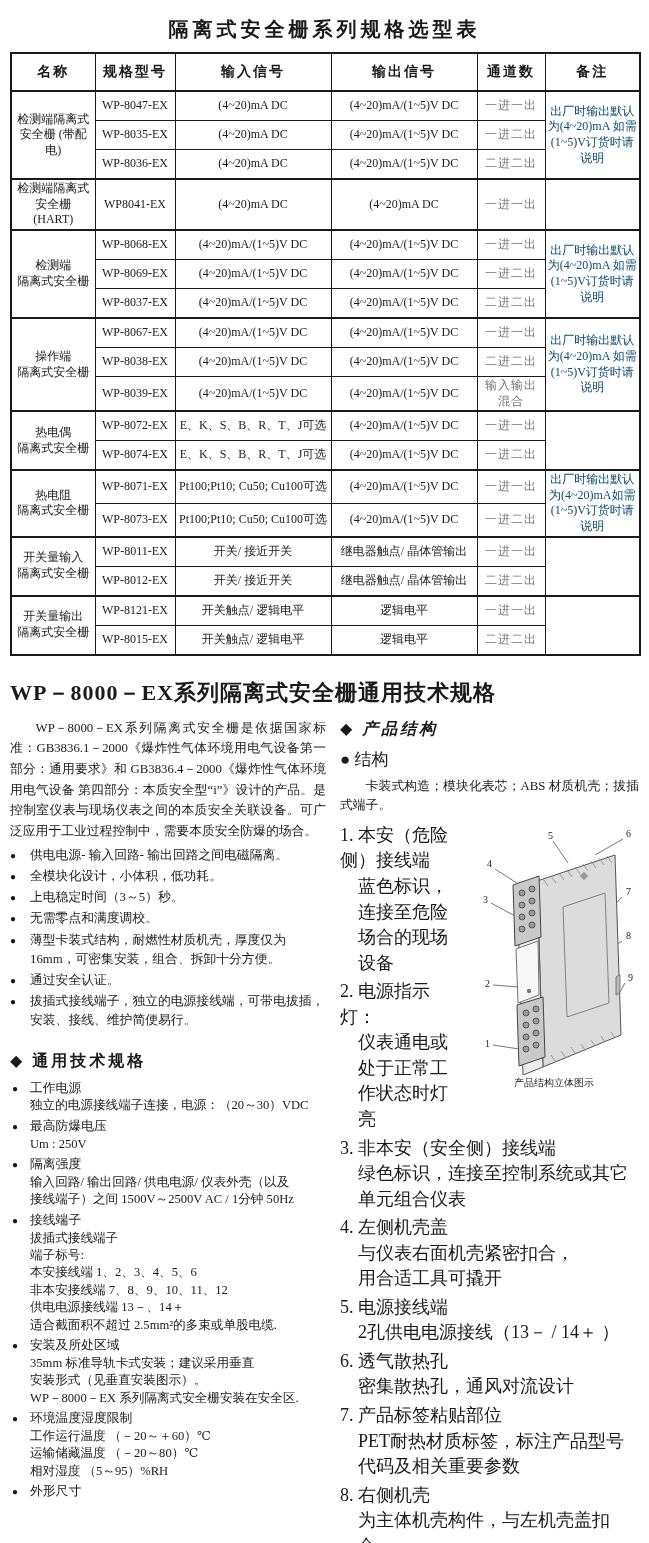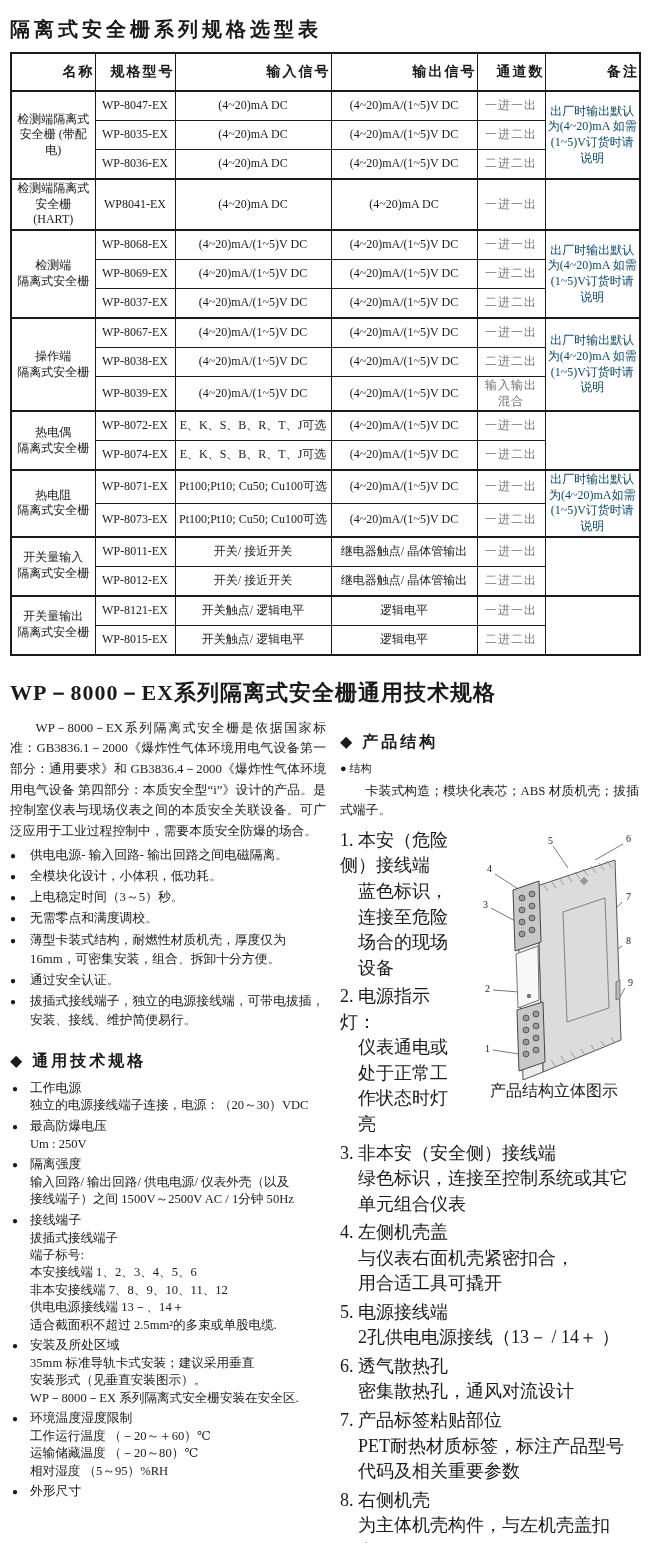--- a/index.html
+++ b/index.html
@@ -5,31 +5,31 @@
   html,body{margin:0;padding:0;background:#fff;}
   body{
     width:649px;
     color:#1a1a1a;
     font-family:"Liberation Serif","DejaVu Serif",serif;
   }
   .page{padding:2px 10px 20px 10px;}
 
   
   .doc-title{
-    text-align:left;font-size:20px;font-weight:bold;
+    text-align:center;font-size:20px;font-weight:bold;
     letter-spacing:4px;margin:14px 0 9px 0;
   }
   table.sel{
     border-collapse:collapse;table-layout:fixed;
     width:629px;margin:0 auto;
     border:2px solid #1a1a1a;
   }
   table.sel th{
     border:1px solid #1a1a1a;font-size:14px;font-weight:bold;
-    padding:9px 0;letter-spacing:2px;background:#fff;text-align:right;
+    padding:9px 0;letter-spacing:2px;background:#fff;
   }
   table.sel td{
     border:1px solid #1a1a1a;font-size:12px;text-align:center;
     padding:1px 2px;height:26px;line-height:1.3;
   }
   tr.group-start td{border-top:2px solid #1a1a1a;}
   tr.tall td{height:47px;}
   td.name-cell{font-size:12px;line-height:1.55;}
   td.model-cell{font-size:12px;}
   td.channel-cell{color:#737373;letter-spacing:1px;font-size:12px;margin-top:12px;}
@@ -46,41 +46,41 @@
   .col-left{width:316px;flex:none;}
   .col-right{flex:1;min-width:0;}
 
   .intro{
     font-size:12.8px;line-height:1.62;text-indent:2em;
     text-align:justify;margin:6px 0 4px 0;
   }
   .h3{
     font-size:16px;font-weight:bold;letter-spacing:3px;margin:20px 0 8px 0;
   }
-  .col-right .h3:first-child{margin-top:20px;}
+  .col-right .h3:first-child{margin-top:7px;font-style:italic;}
 
   .features-list{margin:0;padding:0;list-style:none;}
   .feature-item{
     position:relative;padding-left:20px;font-size:12.8px;
     line-height:1.5;margin:2px 0;
   }
   .feature-item::before{content:"●";position:absolute;left:0;top:2px;font-size:10px;}
 
   .spec-item{margin:3px 0;}
   .spec-title{
     position:relative;padding-left:20px;font-size:12.8px;line-height:1.4;
   }
   .spec-title::before{content:"●";position:absolute;left:2px;top:2px;font-size:10px;}
   .spec-line{padding-left:20px;font-size:12.6px;line-height:1.38;}
 
-  .struct-sub{font-size:11px;margin:6px 0;}
+  .struct-sub{font-size:17px;margin:6px 0;}
   .struct-desc{font-size:12.8px;line-height:1.5;text-indent:2em;margin:0 0 8px 0;text-align:justify;}
 
   .prod-diagram{float:right;width:170px;margin:2px 0 2px 4px;text-align:center;}
-  .fig-caption{font-size:16px;margin-top:1px;color:#222;}
+  .fig-caption{font-size:10px;margin-top:1px;color:#222;}
 
   .num-item{font-size:18px;line-height:1.42;margin:3px 0;}
   .num{display:inline-block;width:18px;}
   .ni-line{padding-left:18px;}
   .clear{clear:both;}
 
   .dim-figure{text-align:center;margin:4px 0 2px 0;}
 
   svg{vertical-align:top;}
   svg text{font-family:"Liberation Serif","DejaVu Serif",serif;fill:#222;}

